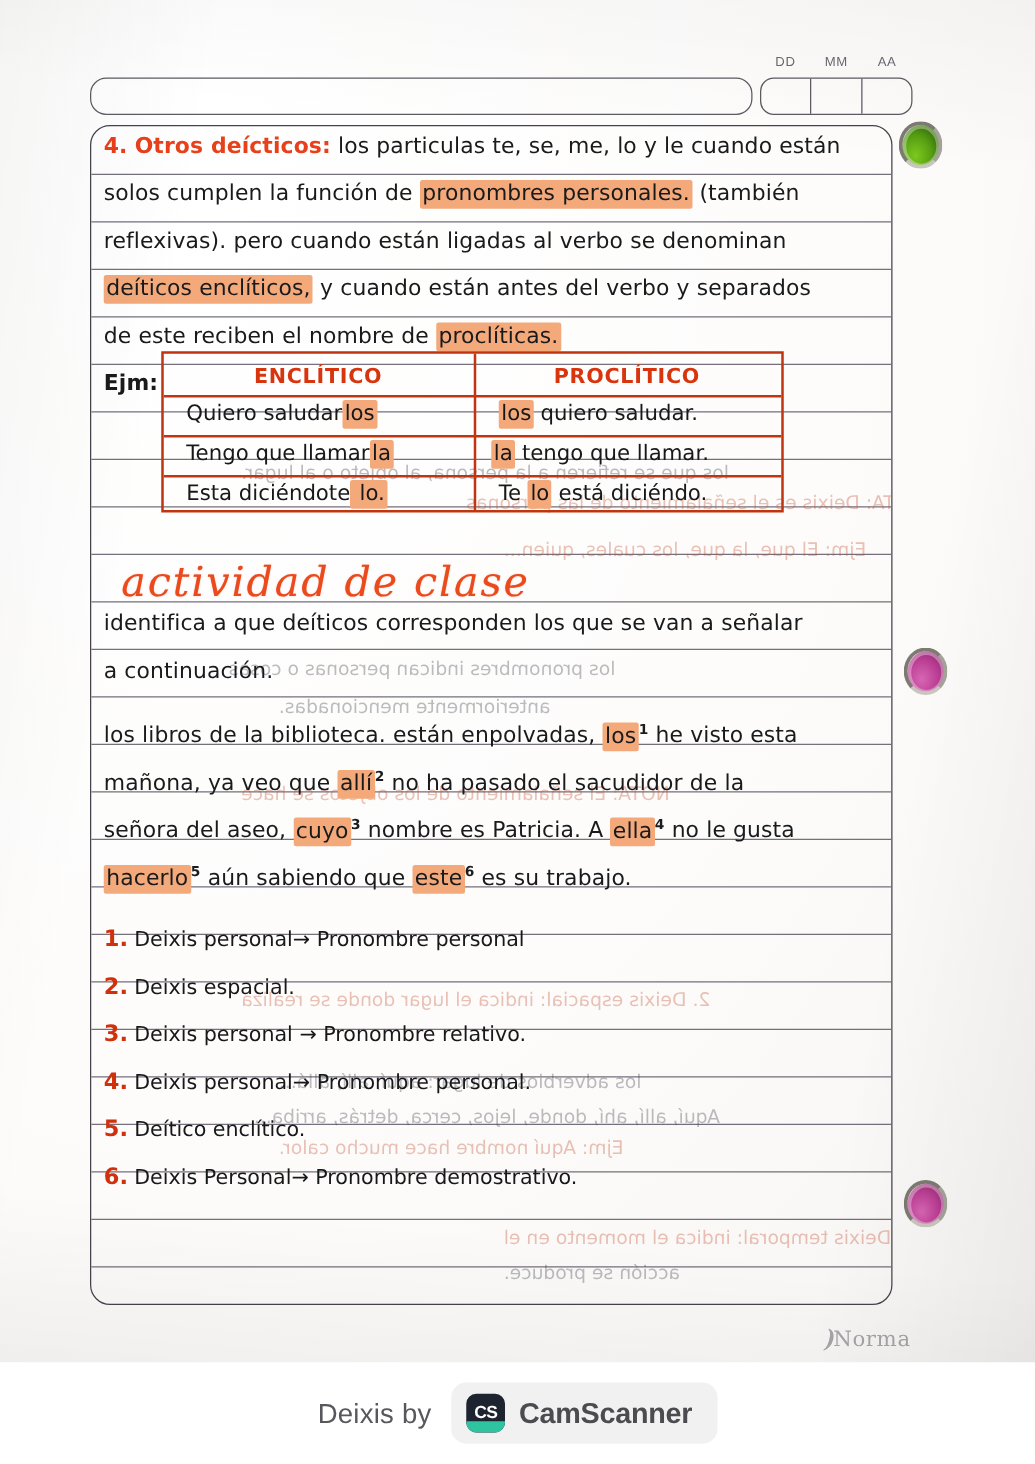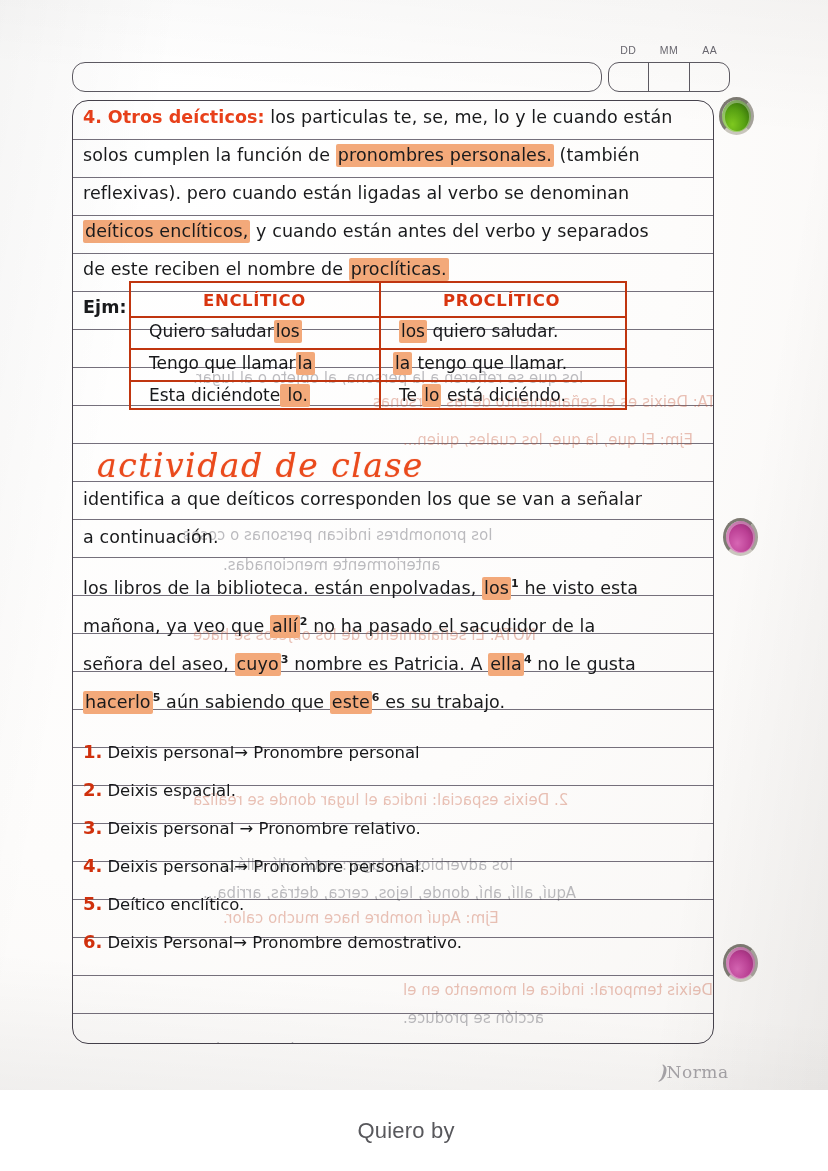--- a/index.html
+++ b/index.html
@@ -278,14 +278,21 @@
         <div class="ans" style="left: 10px; top: 830px;"><b>6.</b><span>Deixis Personal→ Pronombre demostrativo.</span></div>
       </div>
   </div>
 
   <div id="norma">
     <span class="swoosh">)</span><span>Norma</span>
   </div>
 </div>
 
 <div id="footer">
-  <div id="pb">Quiero by</div>
+  <div id="pb">Deixis by</div>
+  <div id="cs-chip">
+    <div id="cs-logo">
+      <div class="bot"></div>
+      <div class="cs">CS</div>
+    </div>
+    <div id="cs-name">CamScanner</div>
+  </div>
 </div>
 
 </body></html>

